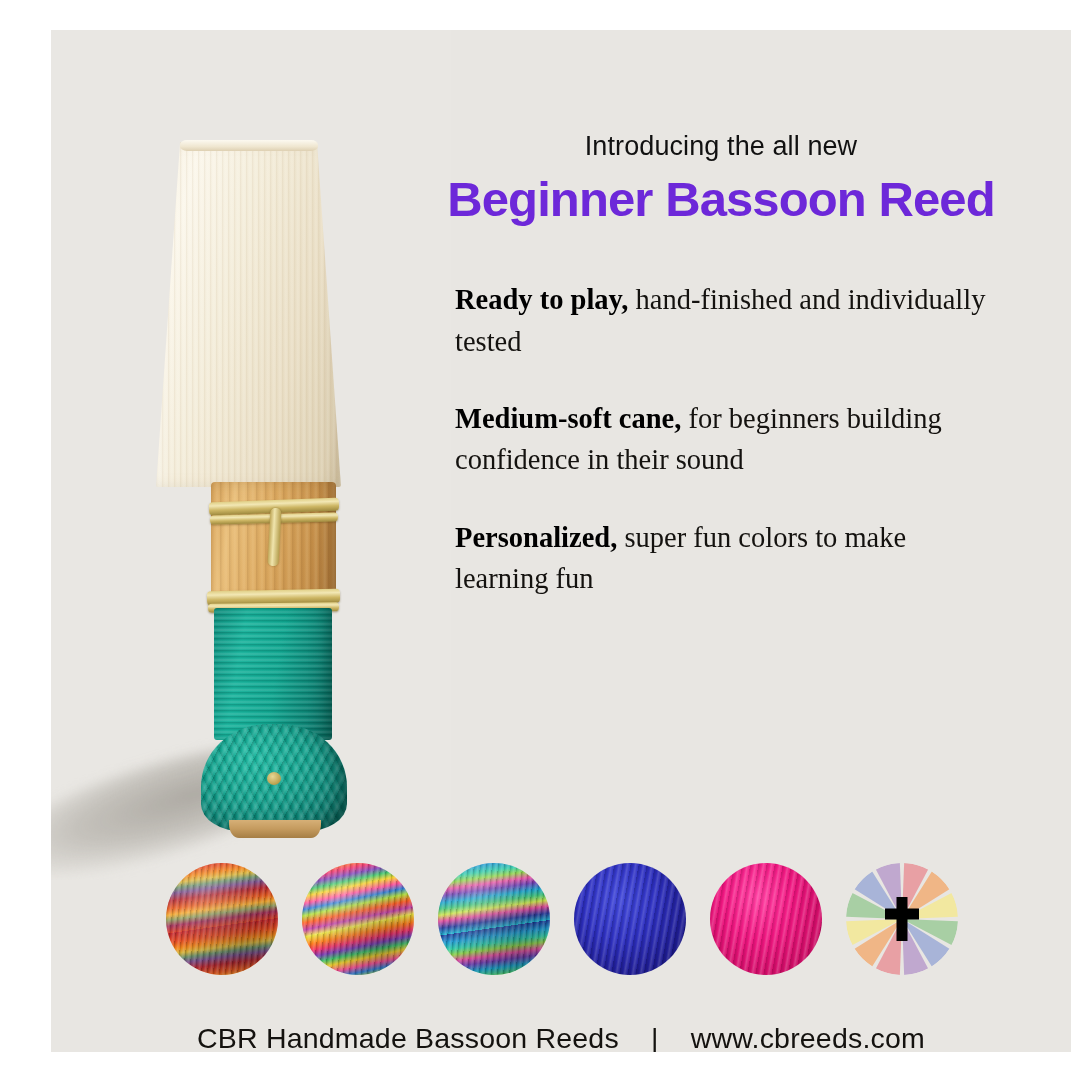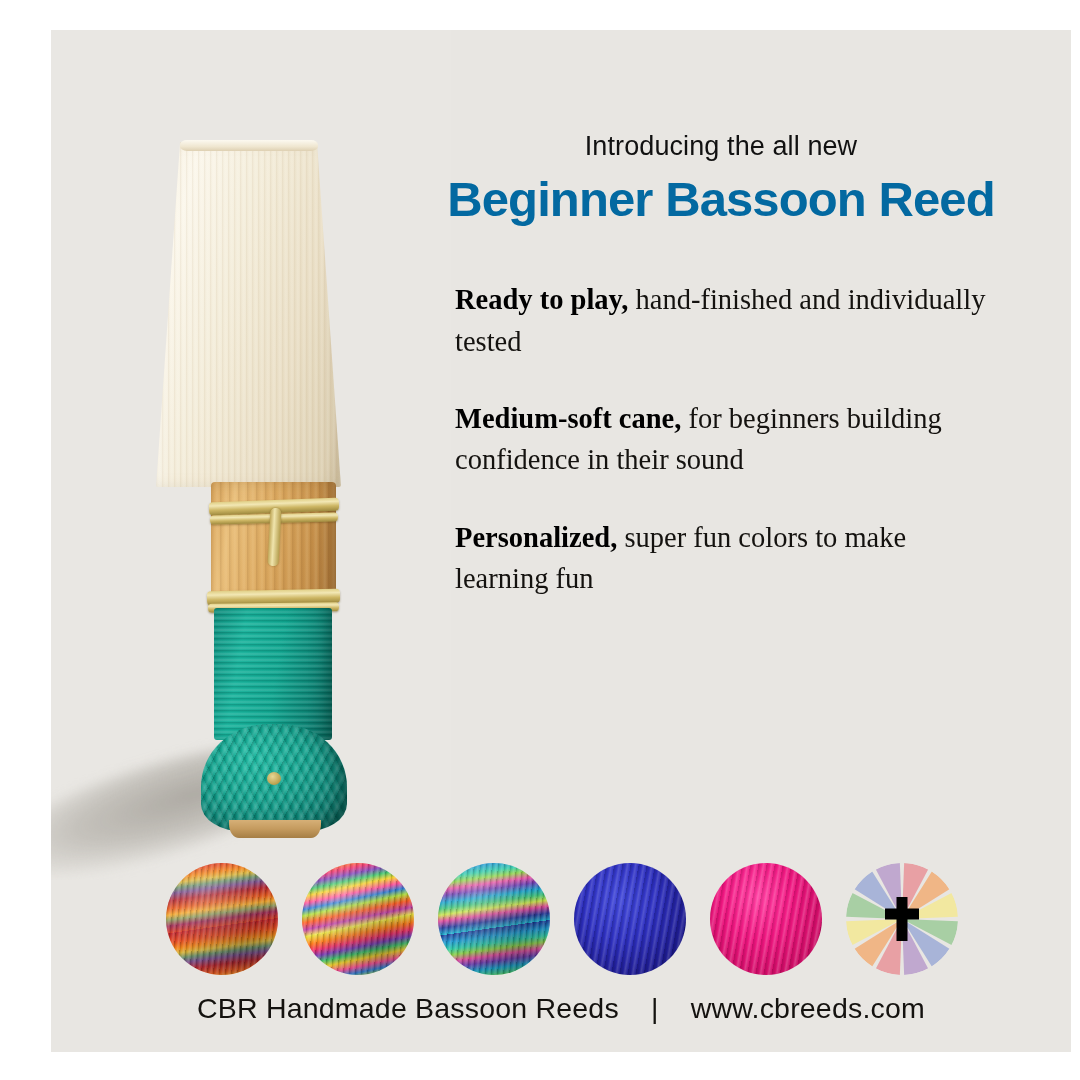--- a/index.html
+++ b/index.html
@@ -205,21 +205,21 @@
     font-weight: 400;
     color: #111111;
     text-align: center;
     letter-spacing: 0.1px;
     line-height: 1.2;
   }
   #headline {
     margin-top: 10px;
     font-size: 49px;
     font-weight: 700;
-    color: #0369a1;
+    color: #6d28d9;
     text-align: center;
     letter-spacing: -0.9px;
     line-height: 1.12;
     white-space: nowrap;
   }
 
   #features {
     margin-top: 52px;
     padding-left: 34px;
     font-family: Liberation Serif, serif;
@@ -320,21 +320,21 @@
       radial-gradient(ellipse at 42% 30%,
         #ff3da0 0%, #f01580 38%, #d20c68 70%, #a80a52 100%);
   }
   #color-wheel { background: transparent; }
   #color-wheel svg { display: block; }
 
   
   #footer {
     position: absolute;
     left: 0;
-    top: 962px;
+    top: 992px;
     width: 1020px;
     text-align: center;
     font-size: 28.5px;
     color: #14120f;
     font-weight: 400;
     letter-spacing: 0.2px;
   }
   #footer .sep {
     display: inline-block;
     margin: 0 24px;

